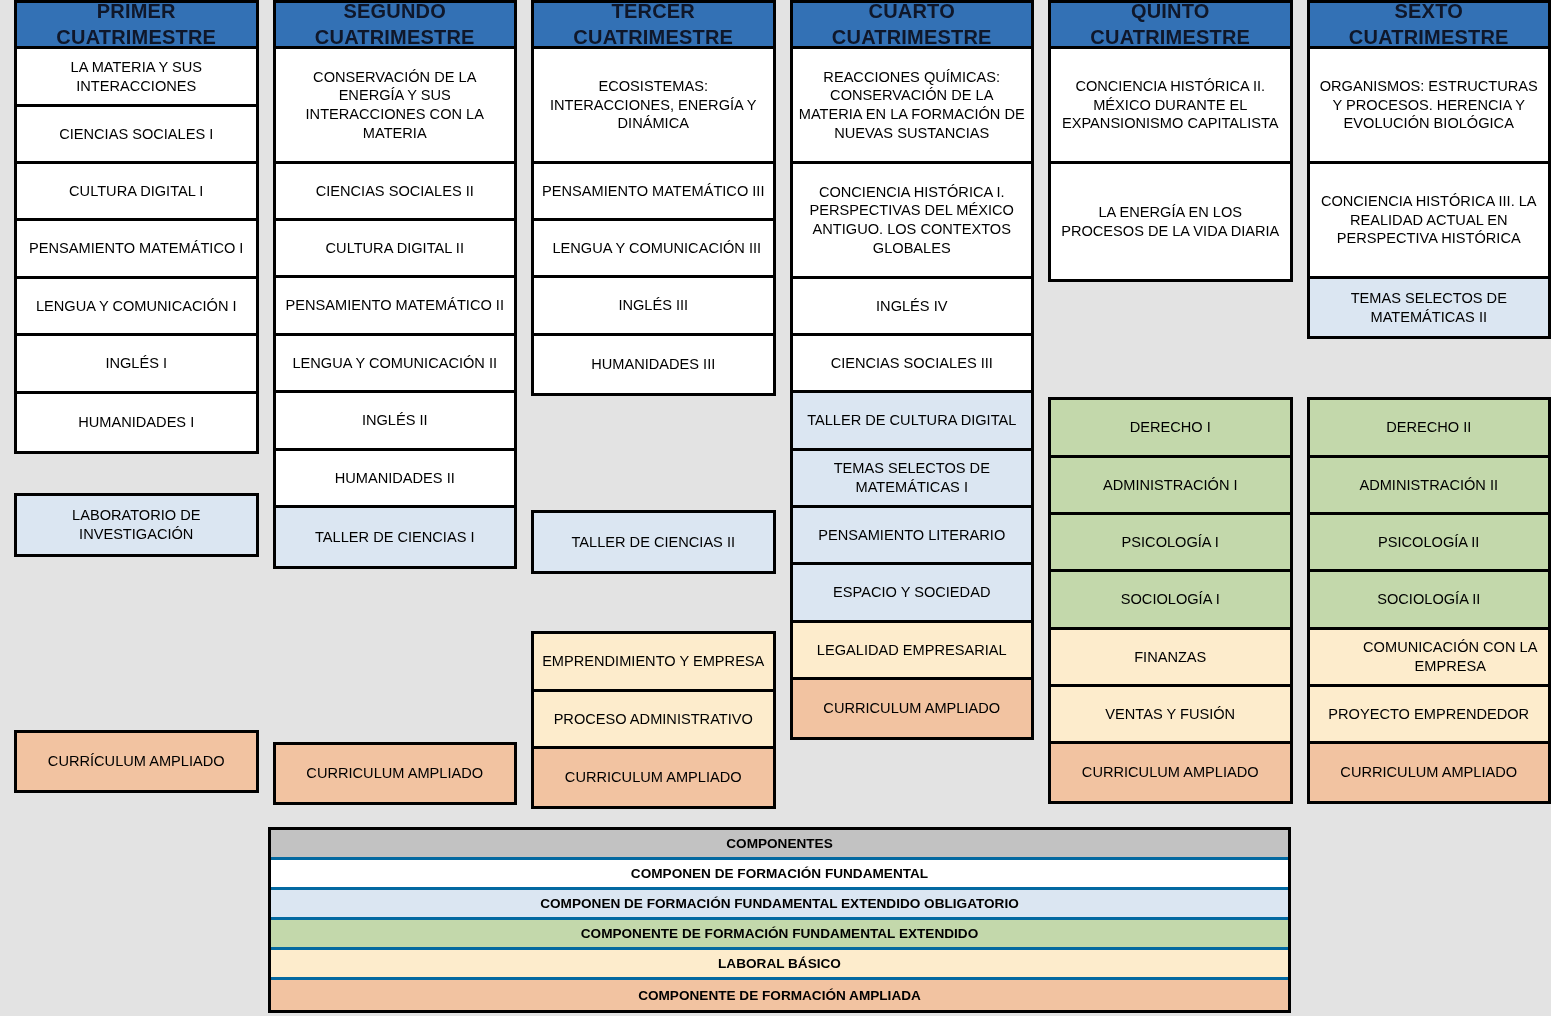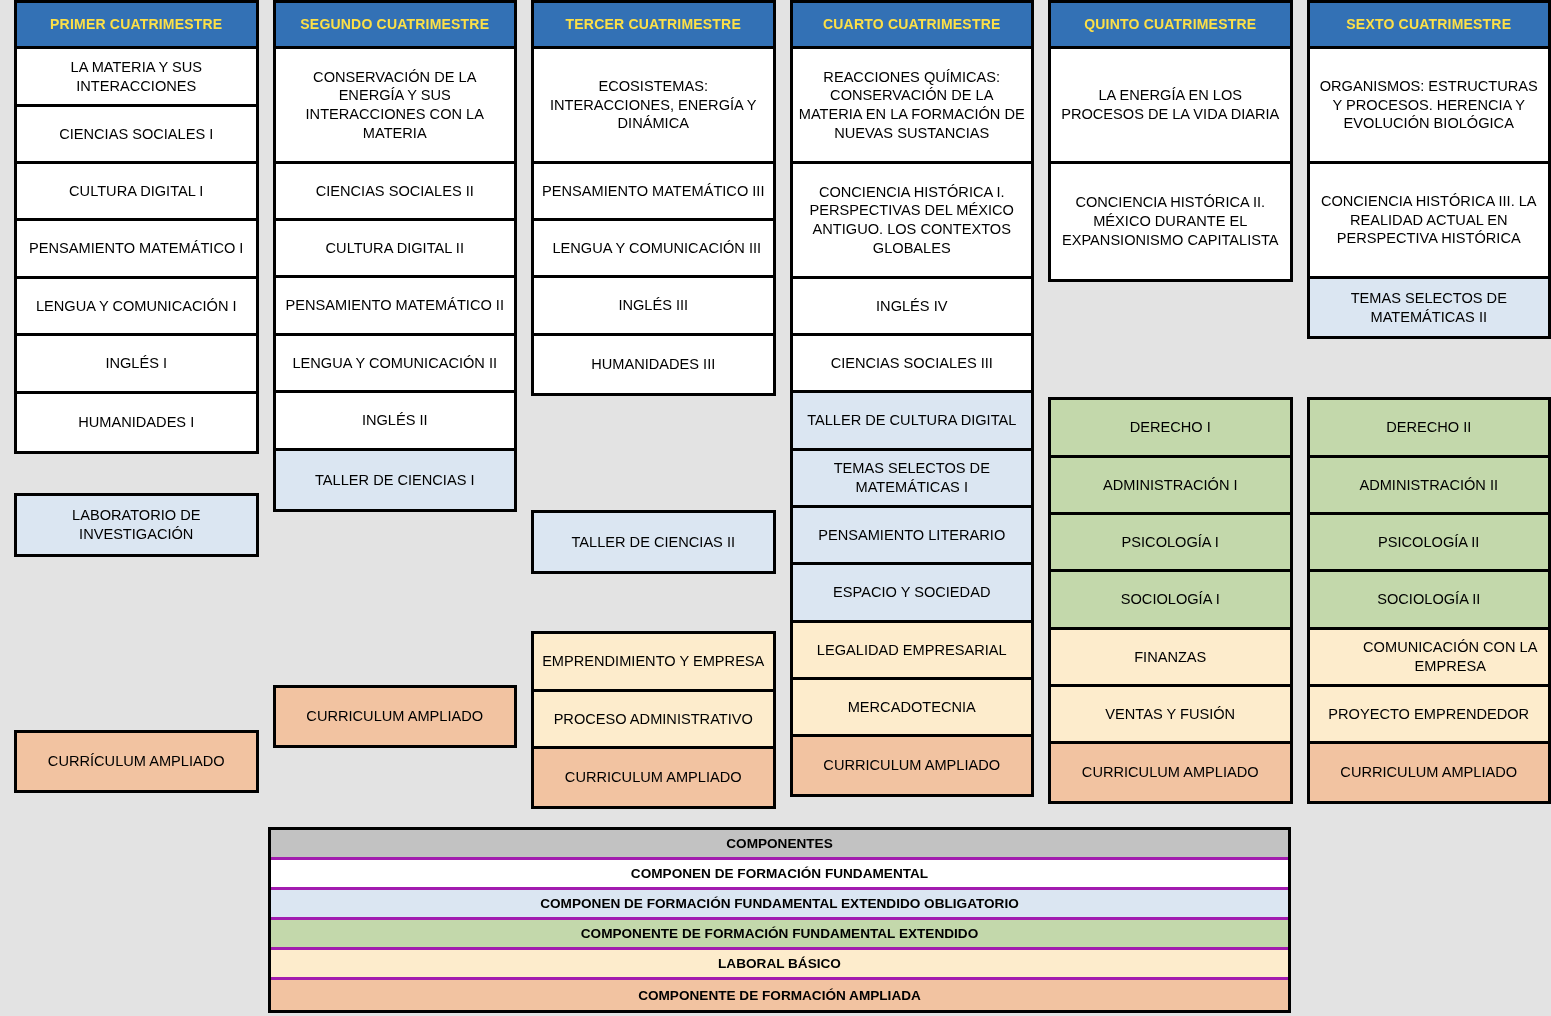--- a/index.html
+++ b/index.html
@@ -49,44 +49,44 @@
     font-size: 14.6px;
     color: #000;
     line-height: 1.28;
     padding: 2px 5px;
   }
   .cell:last-child {
     border-bottom: none;
   }
   .cell.header {
     background: #3371b5;
-    color: #fde047;
+    color: #0f172a;
     font-weight: bold;
-    font-size: 14px;
+    font-size: 20px;
     letter-spacing: 0.2px;
   }
   .c-white    { background: #ffffff; }
   .c-blue     { background: #dbe6f2; }
   .c-green    { background: #c3d8ab; }
   .c-cream    { background: #fdeccc; }
   .c-salmon   { background: #f2c3a1; }
   .c-gray     { background: #c2c2c2; }
 
   #legend {
     position: absolute;
     left: 268px;
     top: 827px;
     width: 1023px;
     border: 3px solid #000;
     box-sizing: border-box;
     background: #fff;
   }
   .legend-row {
     box-sizing: border-box;
-    border-bottom: 3px solid #a21caf;
+    border-bottom: 3px solid #0369a1;
     height: 30px;
     display: flex;
     align-items: center;
     justify-content: center;
     font-size: 13.6px;
     font-weight: bold;
     color: #000;
     text-align: center;
   }
   .legend-row:last-child {
@@ -119,20 +119,21 @@
     </div>
     <div class="column">
       <div class="col-group">
         <div class="cell header" style="height: 46px;">SEGUNDO CUATRIMESTRE</div>
         <div class="cell c-white" style="height: 115px;">CONSERVACIÓN DE LA ENERGÍA Y SUS INTERACCIONES CON LA MATERIA</div>
         <div class="cell c-white" style="height: 57px;">CIENCIAS SOCIALES II</div>
         <div class="cell c-white" style="height: 57px;">CULTURA DIGITAL II</div>
         <div class="cell c-white" style="height: 58px;">PENSAMIENTO MATEMÁTICO II</div>
         <div class="cell c-white" style="height: 57px;">LENGUA Y COMUNICACIÓN II</div>
         <div class="cell c-white" style="height: 58px;">INGLÉS II</div>
+        <div class="cell c-white" style="height: 57px;">HUMANIDADES II</div>
         <div class="cell c-blue" style="height: 58px;">TALLER DE CIENCIAS I</div>
       </div>
       <div class="spacer" style="height: 173px;"></div>
       <div class="col-group">
         <div class="cell c-salmon" style="height: 57px;">CURRICULUM AMPLIADO</div>
       </div>
     </div>
     <div class="column">
       <div class="col-group">
         <div class="cell header" style="height: 46px;">TERCER CUATRIMESTRE</div>
@@ -158,29 +159,28 @@
         <div class="cell header" style="height: 46px;">CUARTO CUATRIMESTRE</div>
         <div class="cell c-white" style="height: 115px;">REACCIONES QUÍMICAS: CONSERVACIÓN DE LA MATERIA EN LA FORMACIÓN DE NUEVAS SUSTANCIAS</div>
         <div class="cell c-white" style="height: 115px;">CONCIENCIA HISTÓRICA I. PERSPECTIVAS DEL MÉXICO ANTIGUO. LOS CONTEXTOS GLOBALES</div>
         <div class="cell c-white" style="height: 57px;">INGLÉS IV</div>
         <div class="cell c-white" style="height: 57px;">CIENCIAS SOCIALES III</div>
         <div class="cell c-blue" style="height: 58px;">TALLER DE CULTURA DIGITAL</div>
         <div class="cell c-blue" style="height: 57px;">TEMAS SELECTOS DE MATEMÁTICAS I</div>
         <div class="cell c-blue" style="height: 57px;">PENSAMIENTO LITERARIO</div>
         <div class="cell c-blue" style="height: 58px;">ESPACIO Y SOCIEDAD</div>
         <div class="cell c-cream" style="height: 57px;">LEGALIDAD EMPRESARIAL</div>
-        <div class="cell c-cream" style="height: 57px;">MERCADOTECNIA</div>
         <div class="cell c-salmon" style="height: 57px;">CURRICULUM AMPLIADO</div>
       </div>
     </div>
     <div class="column">
       <div class="col-group">
         <div class="cell header" style="height: 46px;">QUINTO CUATRIMESTRE</div>
+        <div class="cell c-white" style="height: 115px;">CONCIENCIA HISTÓRICA II. MÉXICO DURANTE EL EXPANSIONISMO CAPITALISTA</div>
         <div class="cell c-white" style="height: 115px;">LA ENERGÍA EN LOS PROCESOS DE LA VIDA DIARIA</div>
-        <div class="cell c-white" style="height: 115px;">CONCIENCIA HISTÓRICA II. MÉXICO DURANTE EL EXPANSIONISMO CAPITALISTA</div>
       </div>
       <div class="spacer" style="height: 115px;"></div>
       <div class="col-group">
         <div class="cell c-green" style="height: 58px;">DERECHO I</div>
         <div class="cell c-green" style="height: 57px;">ADMINISTRACIÓN I</div>
         <div class="cell c-green" style="height: 57px;">PSICOLOGÍA I</div>
         <div class="cell c-green" style="height: 58px;">SOCIOLOGÍA I</div>
         <div class="cell c-cream" style="height: 57px;">FINANZAS</div>
         <div class="cell c-cream" style="height: 57px;">VENTAS Y FUSIÓN</div>
         <div class="cell c-salmon" style="height: 57px;">CURRICULUM AMPLIADO</div>

